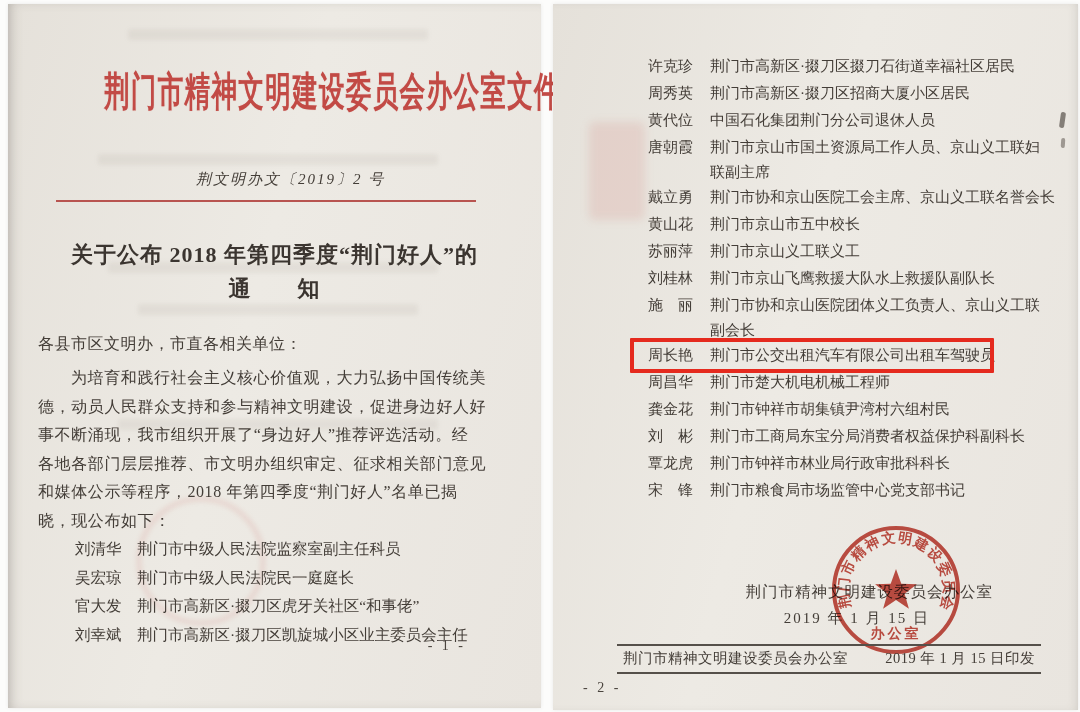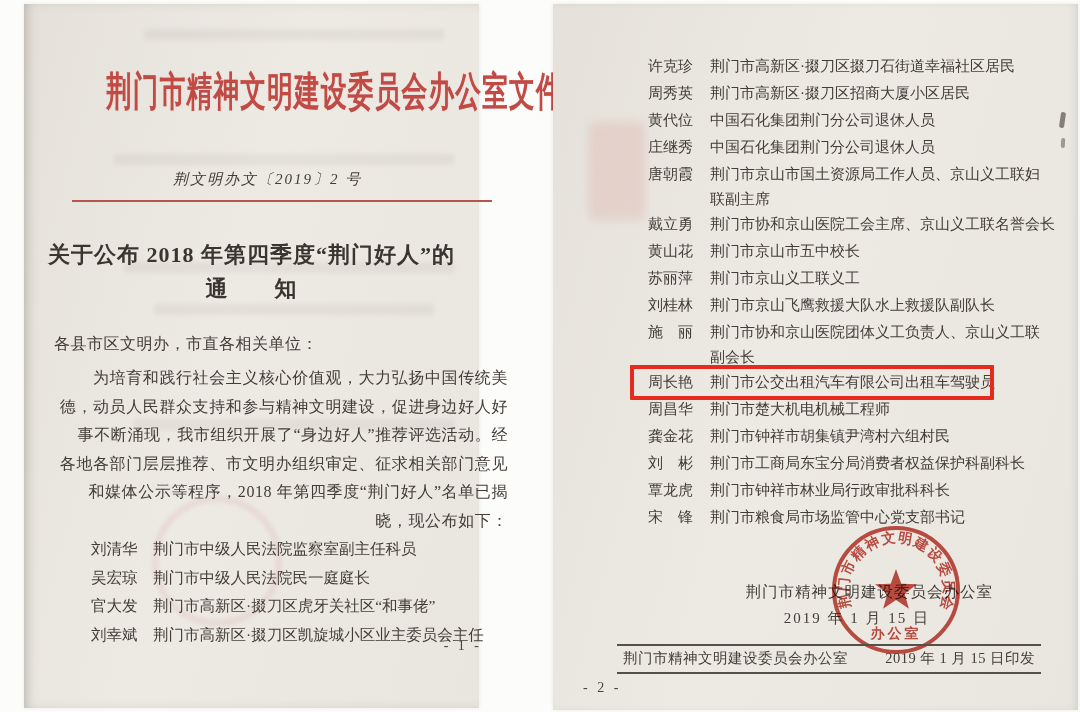--- a/index.html
+++ b/index.html
@@ -3,40 +3,40 @@
 <meta charset="utf-8">
 <style>
   html,body{margin:0;padding:0;}
   body{
     width:1080px;height:712px;position:relative;overflow:hidden;
     background:#fcfcfb;
     font-family:"Liberation Serif","DejaVu Serif",serif;
     color:#433d37;
   }
   .page{position:absolute;background:linear-gradient(105deg,#e5e1da 0%,#edeae4 45%,#e9e5df 100%);}
-  .page-left{left:24px;top:4px;width:455px;height:704px;
+  .page-left{left:8px;top:4px;width:533px;height:704px;
     box-shadow:inset 7px 0 14px -7px rgba(90,85,80,.45), 0 0 4px rgba(0,0,0,.08);}
   .page-right{left:553px;top:4px;width:525px;height:706px;
     box-shadow:inset -5px 0 12px -7px rgba(90,85,80,.3), 0 0 4px rgba(0,0,0,.08);}
 
   
   .red-head{position:absolute;top:60px;left:0;width:100%;text-align:center;
     font-size:40px;font-weight:bold;color:#c24a45;white-space:nowrap;
     transform:scaleX(.64);transform-origin:50% 50%;letter-spacing:2px;
     text-shadow:0 0 1px rgba(194,74,69,.45);}
   .doc-no{position:absolute;top:166px;left:0;width:100%;text-align:center;
     font-size:15px;letter-spacing:2px;font-style:italic;padding-left:16px;}
   .red-rule{position:absolute;top:196px;left:48px;width:420px;height:2px;
     background:#b85450;}
   .notice-title{position:absolute;top:236px;left:0;width:100%;text-align:center;
     font-size:22px;font-weight:bold;letter-spacing:1px;color:#3b3530;}
   .notice-title2{top:270px;}
   .salutation{position:absolute;top:330px;left:30px;font-size:16px;letter-spacing:.5px;}
   .para{position:absolute;top:360px;left:30px;width:454px;font-size:16px;}
-  .pline{line-height:28.6px;white-space:nowrap;letter-spacing:.6px;text-align:right;}
+  .pline{line-height:28.6px;white-space:nowrap;letter-spacing:.6px;}
   .pline-indent{text-indent:33px;}
 
   
   .list-left{position:absolute;top:531px;left:67px;font-size:15.5px;}
   .list-right{position:absolute;top:49px;left:95px;font-size:15px;}
   .row{position:relative;line-height:27px;white-space:nowrap;}
   .list-left .row{line-height:28.6px;}
   .hname{display:inline-block;width:48px;margin-right:14px;white-space:nowrap;}
   .htitle2{display:block;margin-left:62px;line-height:23px;}
   .htitle2:empty{display:none;}
@@ -130,24 +130,20 @@
   </div>
       <div class="row">
     <span class="hname">周秀英</span><span class="htitle">荆门市高新区·掇刀区招商大厦小区居民</span>
     
   </div>
       <div class="row">
     <span class="hname">黄代位</span><span class="htitle">中国石化集团荆门分公司退休人员</span>
     
   </div>
       <div class="row">
-    <span class="hname">庄继秀</span><span class="htitle">中国石化集团荆门分公司退休人员</span>
-    
-  </div>
-      <div class="row">
     <span class="hname">唐朝霞</span><span class="htitle">荆门市京山市国土资源局工作人员、京山义工联妇</span>
     <span class="htitle2">联副主席</span>
   </div>
       <div class="row">
     <span class="hname">戴立勇</span><span class="htitle">荆门市协和京山医院工会主席、京山义工联名誉会长</span>
     
   </div>
       <div class="row">
     <span class="hname">黄山花</span><span class="htitle">荆门市京山市五中校长</span>
     

